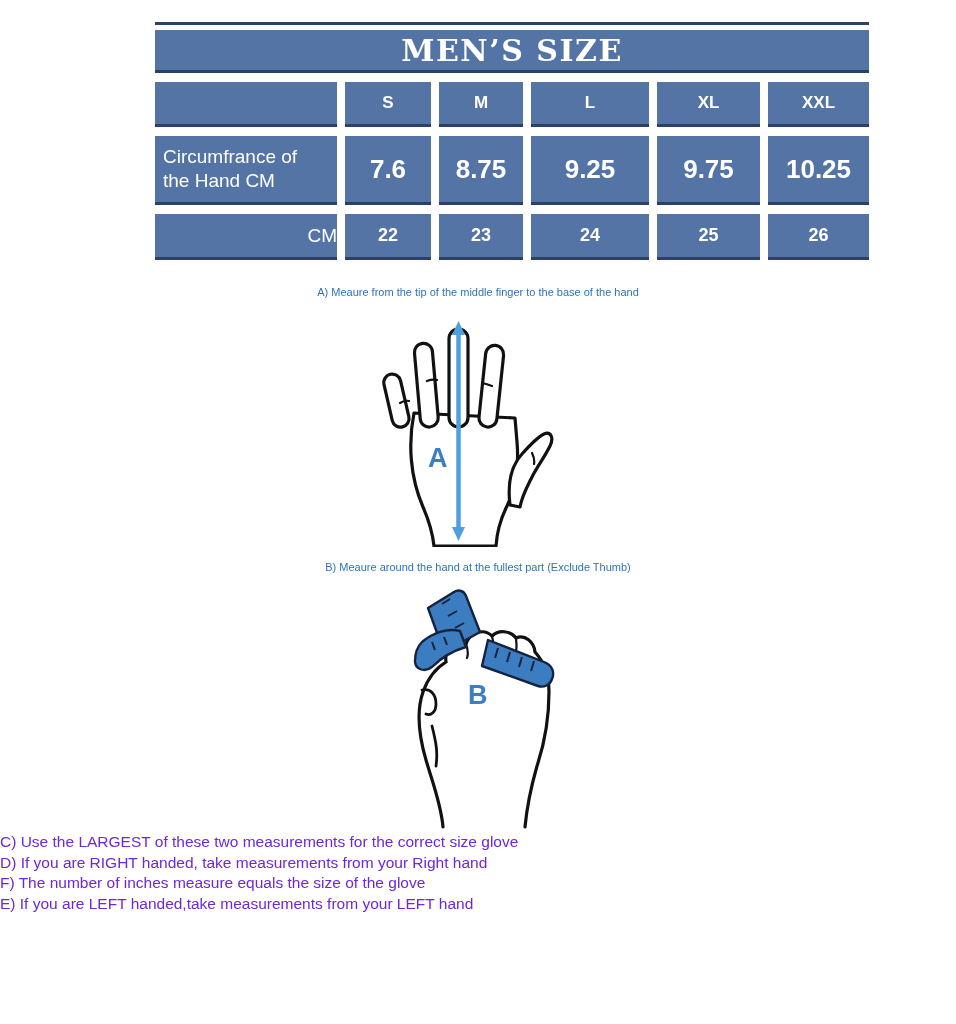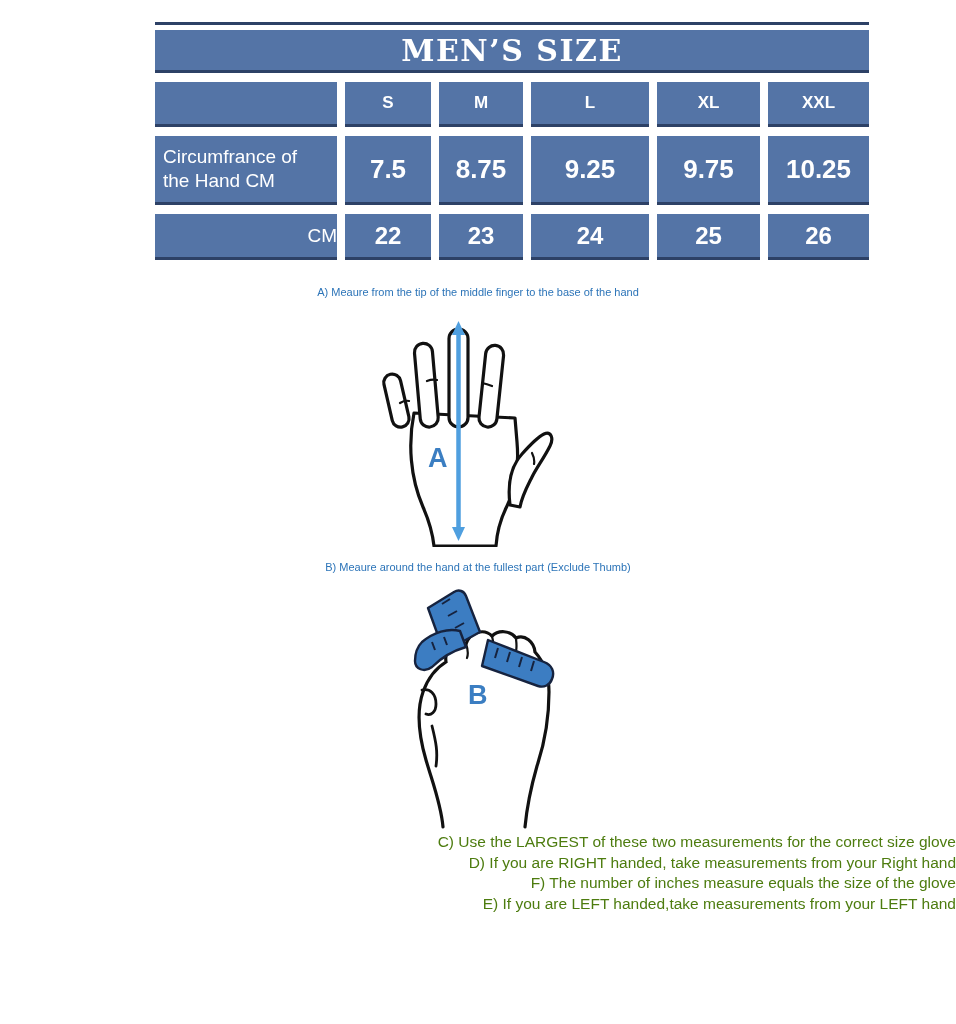--- a/index.html
+++ b/index.html
@@ -15,27 +15,27 @@
     background:#5474a6;color:#fff;text-align:center;vertical-align:middle;
     border-bottom:3px solid #2d4166;padding:0;
   }
   th.title-cell{
     height:40px;font-family:"DejaVu Serif",serif;font-weight:bold;font-size:30px;
     letter-spacing:1.5px;border-top:0;
   }
   .sizes-row td{height:42px;font-weight:bold;font-size:17px;}
   .circ-row td{height:66px;font-weight:bold;font-size:26px;}
   .circ-row td.label-cell{font-weight:normal;font-size:19px;text-align:left;padding:0 18px 0 8px;line-height:24px;}
-  .cm-row td{height:43px;font-weight:bold;font-size:24px;}
+  .cm-row td{height:43px;font-weight:bold;font-size:18px;}
   .cm-row td.label-cell{font-weight:normal;font-size:19px;text-align:right;}
   
   .instr{position:absolute;left:0;width:956px;text-align:center;color:#2c74b8;font-size:11px;}
   .instr-a{top:286px;}
   .instr-b{top:561px;}
-  .instr-block{position:absolute;left:0;top:832px;width:956px;text-align:right;color:#4d7c0f;font-size:15.5px;line-height:20.5px;}
+  .instr-block{position:absolute;left:0;top:832px;width:956px;text-align:left;color:#6d28d9;font-size:15.5px;line-height:20.5px;}
   
   .hand-a{position:absolute;left:378px;top:315px;width:186px;height:232px;}
   .hand-b{position:absolute;left:398px;top:584px;width:170px;height:245px;}
   svg text.diagram-letter{font-family:"Liberation Sans",sans-serif;font-weight:bold;font-size:27px;fill:#3b7ec2;}
 </style>
 </head>
 <body>
 
 <div class="canvas">
 
@@ -58,21 +58,21 @@
         <tr class="sizes-row">
           <td class="label-cell"></td>
           <td>S</td>
           <td>M</td>
           <td>L</td>
           <td>XL</td>
           <td>XXL</td>
         </tr>
         <tr class="circ-row">
           <td class="label-cell">Circumfrance of the Hand CM</td>
-          <td>7.5</td>
+          <td>7.6</td>
           <td>8.75</td>
           <td>9.25</td>
           <td>9.75</td>
           <td>10.25</td>
         </tr>
         <tr class="cm-row">
           <td class="label-cell">CM</td>
           <td>22</td>
           <td>23</td>
           <td>24</td>

